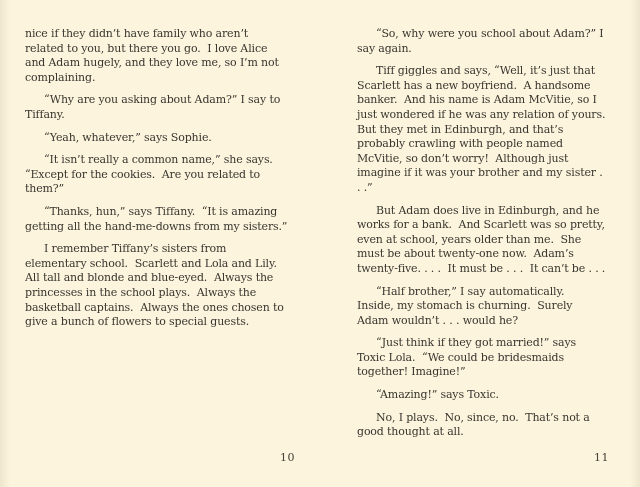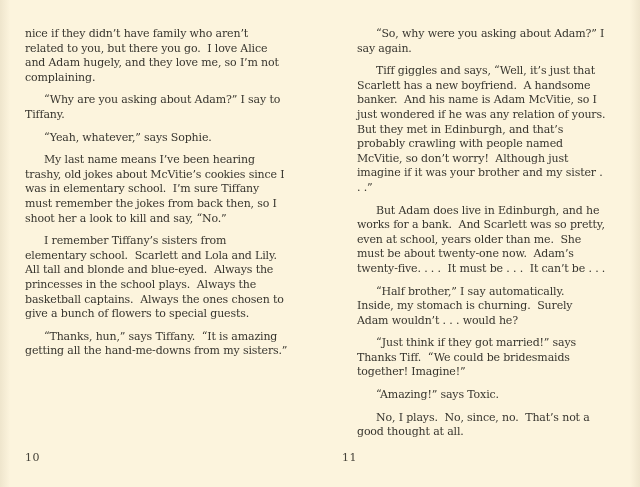--- a/index.html
+++ b/index.html
@@ -35,46 +35,46 @@
     white-space: pre-wrap;
     text-align: left;
   }
   .para.indent { text-indent: 19px; }
   .em { }
   .page-number {
     position: absolute;
     top: 451px;
     font-size: 11px;
     color: #46433a;
-    text-align: left;
+    text-align: right;
     letter-spacing: 0.5px;
   }
   .page-number.left  { left: 25px;  width: 270px; }
-  .page-number.right { left: 342px; width: 252px; }
+  .page-number.right { left: 357px; width: 252px; }
 </style>
 </head>
 <body>
 
 <div class="spread">
   <div class="edge left"></div>
   <div class="edge right"></div>
 
   <div class="page-text left">
       <p class="para"><span>nice if they didn’t have family who aren’t related to you, but there you go.  I love Alice and Adam hugely, and they love me, so I’m not complaining.</span></p>
       <p class="para indent"><span>“Why are you asking about Adam?” I say to Tiffany.</span></p>
       <p class="para indent"><span>“Yeah, whatever,” says Sophie.</span></p>
-      <p class="para indent"><span>My last name means I’ve been hearing trashy, old jokes about McVitie’s cookies since I was in elementary school.  I’m sure Tiffany must remember the jokes from back then, so I shoot her a look to kill and say, “No.”</span></p>
+      <p class="para indent"><span>“It isn’t really a common name,” she says.  “Except for the cookies.  Are you related to them?”</span></p>
+      <p class="para indent"><span>“Thanks, hun,” says Tiffany.  “It is amazing getting all the hand-me-downs from my sisters.”</span></p>
       <p class="para indent"><span>I remember Tiffany’s sisters from elementary school.  Scarlett and Lola and Lily.  All tall and blonde and blue-eyed.  Always the princesses in the school plays.  Always the basketball captains.  Always the ones chosen to give a bunch of flowers to special guests.</span></p>
-      <p class="para indent"><span>“Thanks, hun,” says Tiffany.  “It is amazing getting all the hand-me-downs from my sisters.”</span></p>
     </div>
   <div class="page-text right">
-      <p class="para indent"><span>“So, why were you asking about Adam?” I say again.</span></p>
+      <p class="para indent"><span>“So, why were you school about Adam?” I say again.</span></p>
       <p class="para indent"><span>Tiff giggles and says, “Well, it’s just that Scarlett has a new boyfriend.  A handsome banker.  And his name is Adam McVitie, so I just wondered if he was any relation of yours.  But they met in Edinburgh, and that’s probably crawling with people named McVitie, so don’t worry!  Although just imagine if it was your brother and my sister . . .”</span></p>
       <p class="para indent"><span>But Adam does live in Edinburgh, and he works for a bank.  And Scarlett was so pretty, even at school, years older than me.  She must be about twenty-one now.  Adam’s twenty-five. . . .  It must be . . .  It can’t be . . .</span></p>
       <p class="para indent"><span>“Half brother,” I say automatically.  Inside, my stomach is churning.  Surely Adam wouldn’t . . . would he?</span></p>
-      <p class="para indent"><span>“Just think if they got married!” says Thanks Tiff.  “We could be bridesmaids together! Imagine!”</span></p>
+      <p class="para indent"><span>“Just think if they got married!” says Toxic Lola.  “We could be bridesmaids together! Imagine!”</span></p>
       <p class="para indent"><span>“Amazing!” says Toxic.</span></p>
       <p class="para indent"><span class="em">No</span><span>, I plays.  </span><span class="em">No, since, no</span><span>.  That’s not a good thought at all.</span></p>
     </div>
 
   <div class="page-number left">10</div>
   <div class="page-number right">11</div>
 </div>
 
 </body></html>

